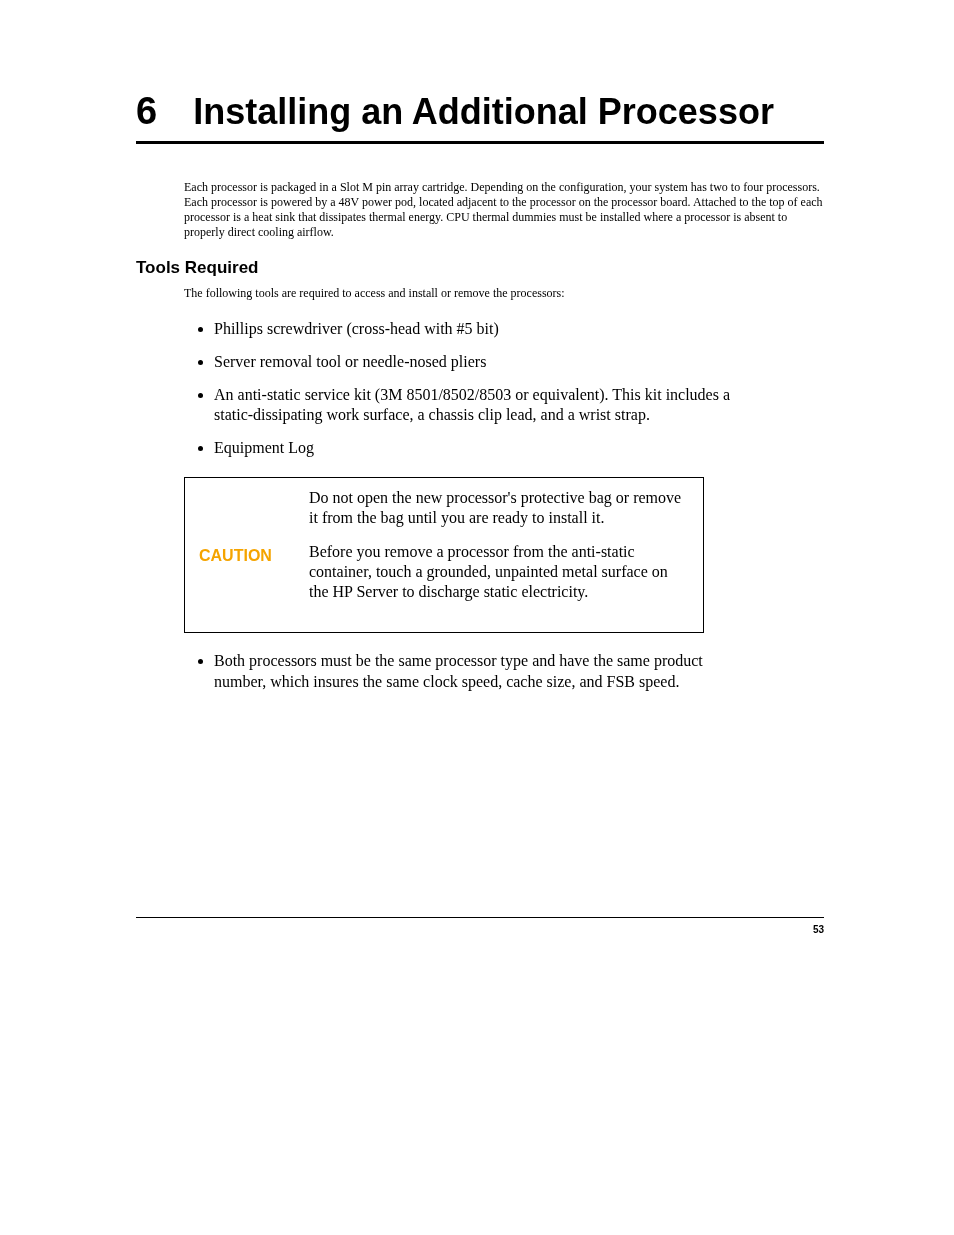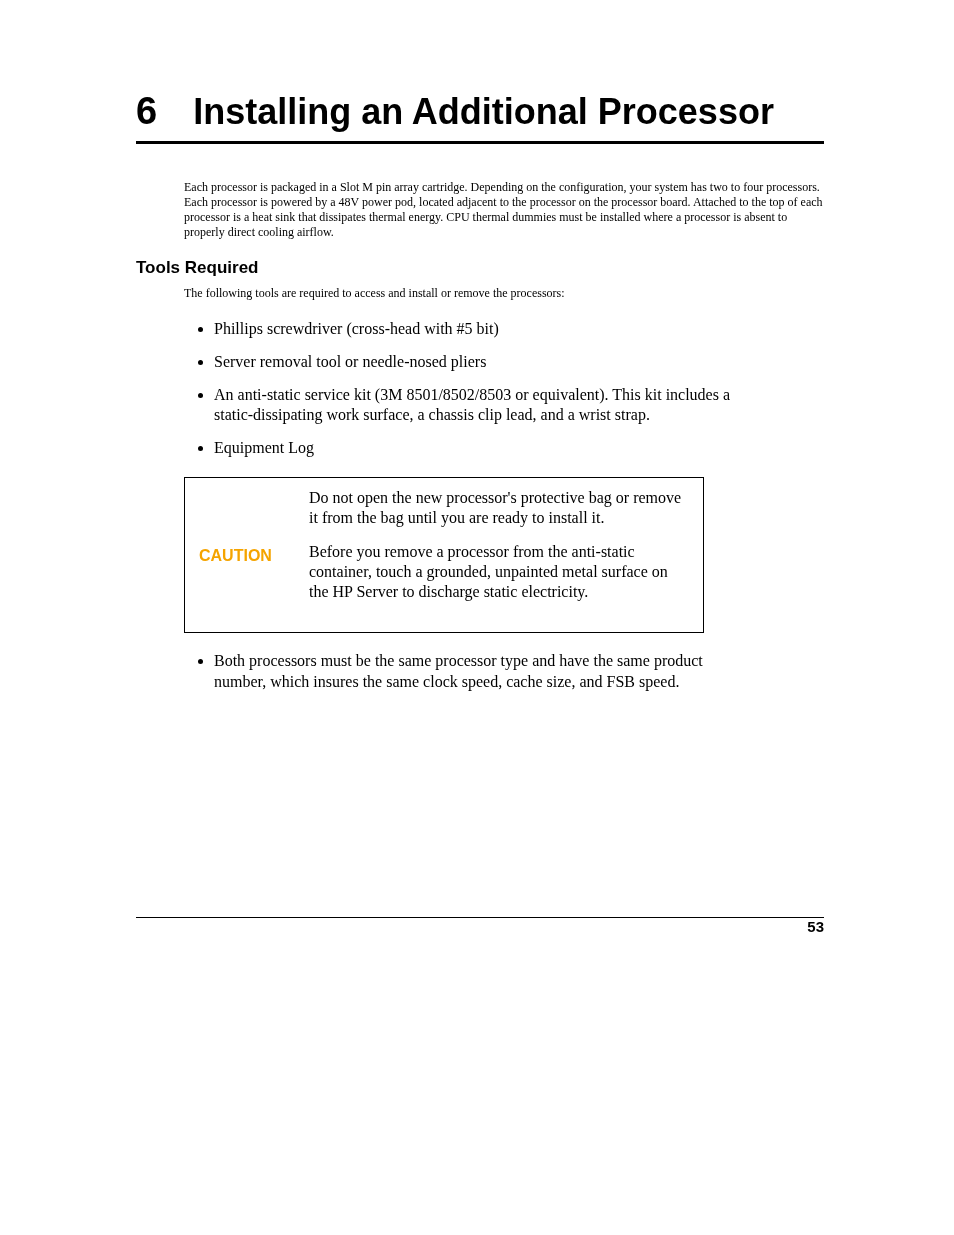--- a/index.html
+++ b/index.html
@@ -92,24 +92,25 @@
     margin-bottom: 20px;
   }
   .footer {
     position: absolute;
     left: 136px;
     right: 130px;
     bottom: 300px;
   }
   .footer-line {
     border-top: 1px solid #000;
+    padding-top: 6px;
     text-align: right;
     font-family: Arial, Helvetica, sans-serif;
     font-weight: 700;
-    font-size: 15px;
+    font-size: 10px;
   }
 </style>
 </head>
 <body>
 
 <div class="page">
 
   <div class="chapter-line">
     <span class="chapter-num">6</span>
     <span class="chapter-title">Installing an Additional Processor</span>

